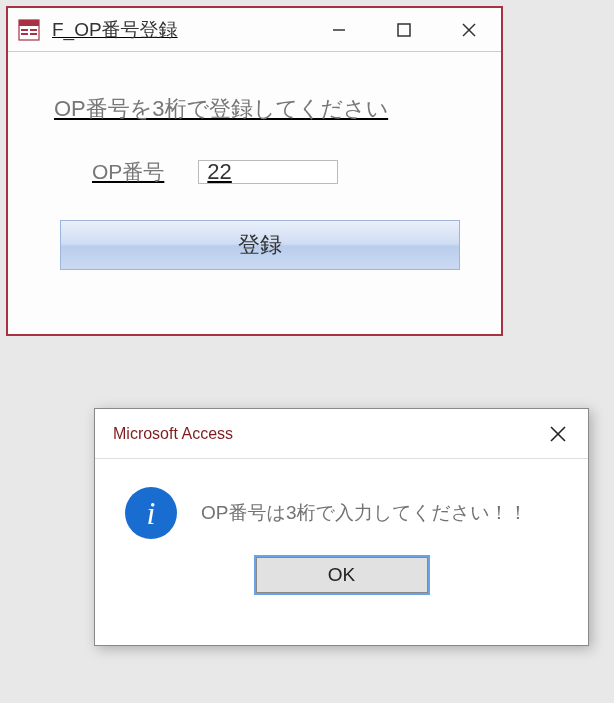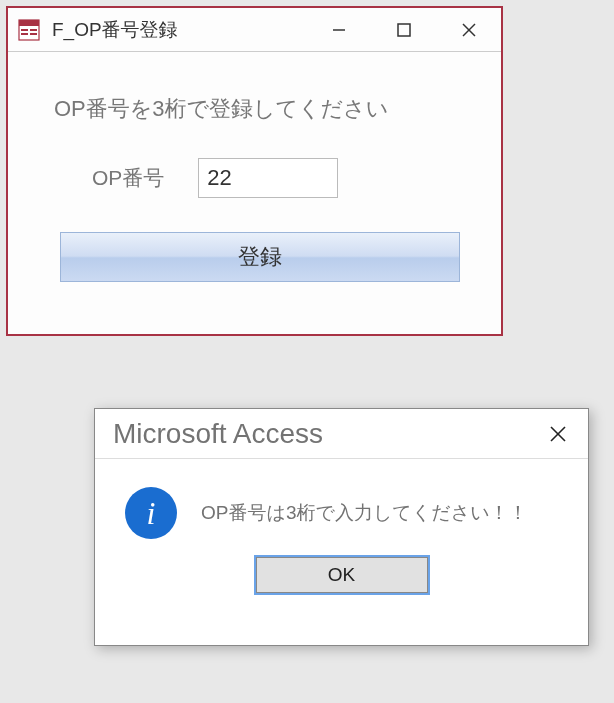--- a/index.html
+++ b/index.html
@@ -21,20 +21,21 @@
       height: 330px;
       background: #fdfdfd;
       border: 2px solid #a83244;
     }
     .form-titlebar {
       height: 44px;
       display: flex;
       align-items: center;
       border-bottom: 1px solid #ccc;
       background: #fdfdfd;
+      text-decoration: underline;
     }
     .form-icon {
       width: 22px;
       height: 22px;
       margin-left: 10px;
       margin-right: 12px;
     }
     .form-title {
       flex: 1;
       font-size: 19px;
@@ -48,40 +49,41 @@
       width: 65px;
       height: 100%;
       display: flex;
       align-items: center;
       justify-content: center;
     }
     .tb-btn svg { stroke: #333; }
 
     .form-body {
       padding: 28px 20px 20px 24px;
+      text-decoration: underline;
     }
     .form-instruction {
       font-size: 22px;
       color: #777;
       margin: 14px 0 34px 22px;
     }
     .form-row {
       display: flex;
       align-items: center;
       margin-bottom: 34px;
       margin-left: 60px;
     }
     .form-label {
       font-size: 21px;
       color: #777;
       margin-right: 34px;
     }
     .form-input {
       width: 140px;
-      height: 40px;
+      height: 24px;
       border: 1px solid #bbb;
       font-size: 22px;
       padding: 2px 8px;
       color: #333;
       background: #fff;
       font-family: inherit;
     }
     .register-btn {
       width: 400px;
       height: 50px;
@@ -106,22 +108,22 @@
     }
     .dialog-titlebar {
       height: 50px;
       display: flex;
       align-items: center;
       padding-left: 18px;
       border-bottom: 1px solid #ddd;
     }
     .dialog-title {
       flex: 1;
-      font-size: 28px;
-      color: #737373;
+      font-size: 16px;
+      color: #7f1d1d;
     }
     .dialog-close {
       width: 60px;
       height: 100%;
       display: flex;
       align-items: center;
       justify-content: center;
     }
     .dialog-body {
       padding: 28px 20px 18px 30px;

